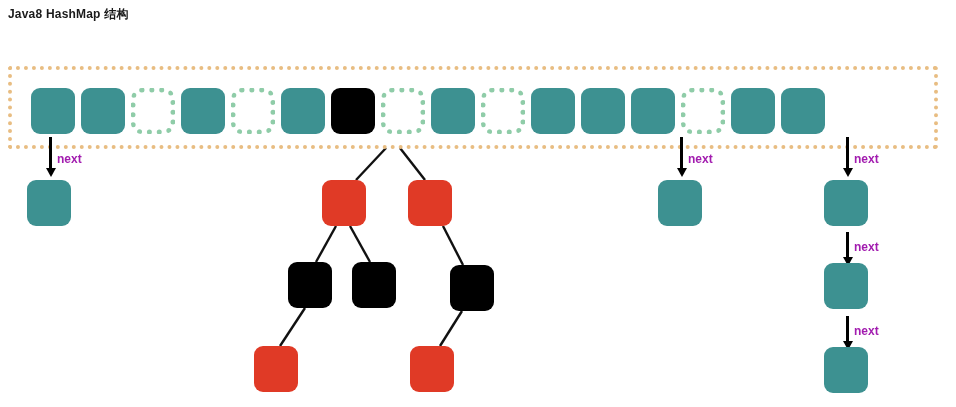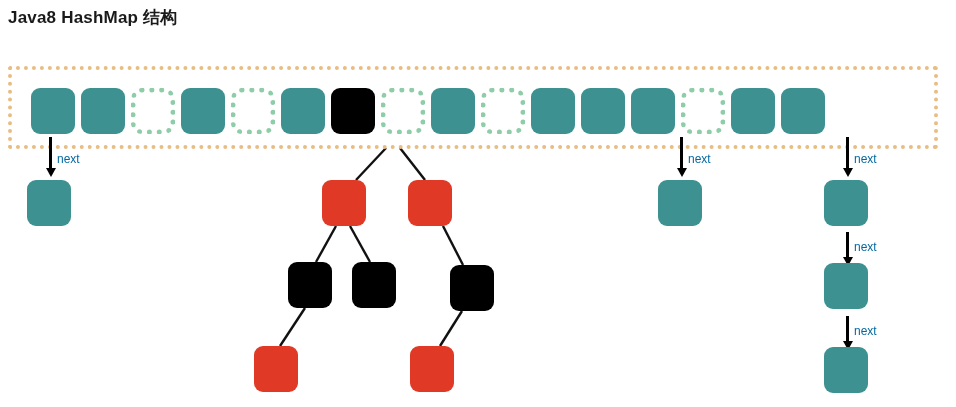--- a/index.html
+++ b/index.html
@@ -14,21 +14,21 @@
     position: relative;
     width: 956px;
     height: 407px;
     background: #ffffff;
     overflow: hidden;
   }
   #title {
     position: absolute;
     left: 8px;
     top: 6px;
-    font-size: 17px;
+    font-size: 12px;
     font-weight: bold;
     color: #1a1a1a;
     letter-spacing: 0.2px;
     white-space: nowrap;
   }
   #bucket-array {
     position: absolute;
     left: 8px;
     top: 66px;
     width: 930px;
@@ -78,22 +78,22 @@
     bottom: -8px;
     width: 0;
     height: 0;
     border-left: 5px solid transparent;
     border-right: 5px solid transparent;
     border-top: 9px solid #000000;
   }
   .next-label {
     position: absolute;
     font-size: 12px;
-    font-weight: normal;
-    color: #0369a1;
+    font-weight: bold;
+    color: #a21caf;
     white-space: nowrap;
   }
   #edges {
     position: absolute;
     left: 0;
     top: 0;
     width: 956px;
     height: 407px;
     pointer-events: none;
   }

